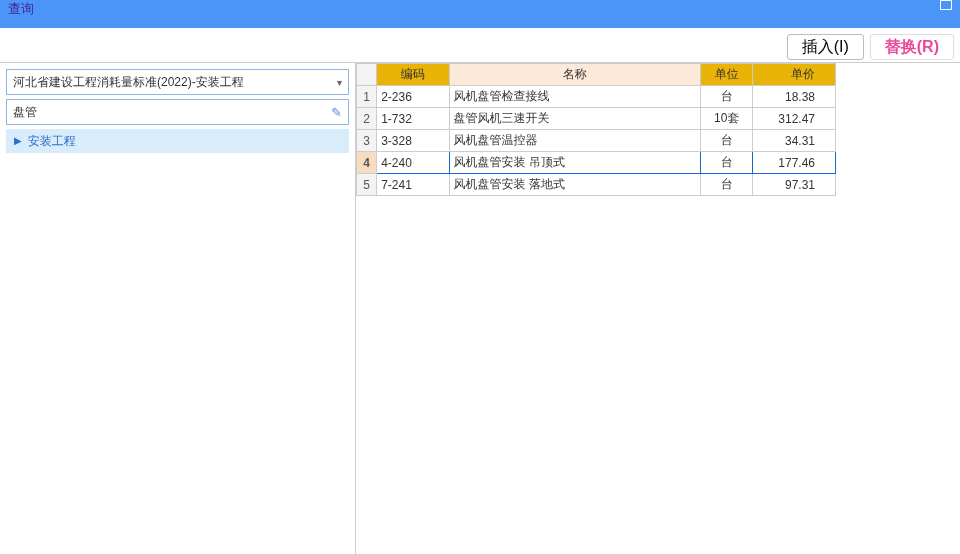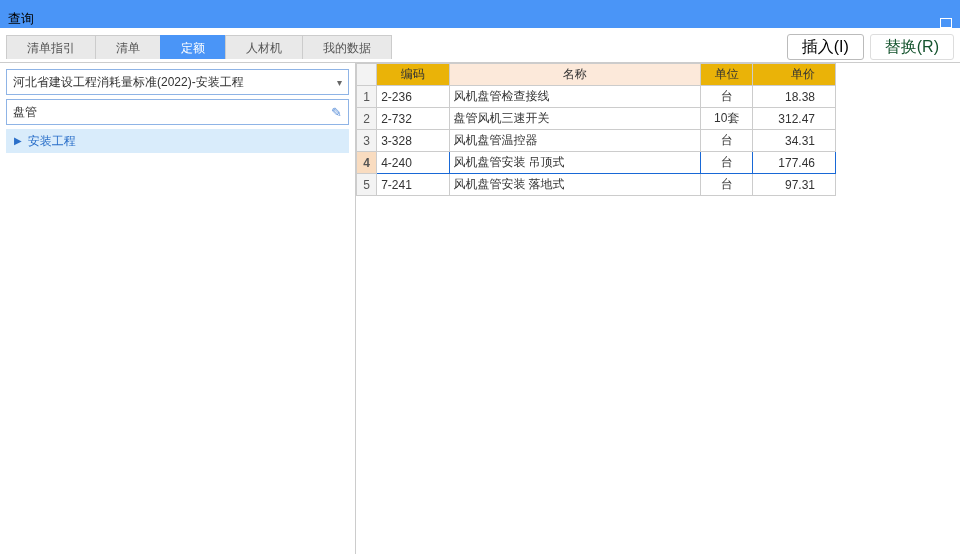--- a/index.html
+++ b/index.html
@@ -1,29 +1,29 @@
 <!DOCTYPE html>
 <html><head>
 <meta charset="utf-8">
 <style>
 * { box-sizing: border-box; margin: 0; padding: 0; }
 body { font-family: "Microsoft YaHei", Arial, sans-serif; font-size: 12px; color: #333; width: 960px; height: 554px; overflow: hidden; background: #fff; }
 
-.titlebar { background: #4a95f7; height: 28px; display: flex; align-items: flex-end; padding: 0 8px; color: #000000; font-size: 13px; }
+.titlebar { background: #4a95f7; height: 28px; display: flex; align-items: flex-start; padding: 0 8px; color: #4c1d95; font-size: 13px; }
 .titlebar .spacer { flex: 1; }
 .titlebar .win-icon { width: 12px; height: 10px; border: 1px solid #fff; display: inline-block; }
 
 .toolbar-row { height: 34px; display: flex; align-items: center; padding: 4px 6px 0 6px; gap: 0; }
 .tabbar { display: flex; }
 .tab { height: 24px; line-height: 24px; padding: 0 20px; background: #e9e9e9; color: #555; border: 1px solid #ccc; border-bottom: none; cursor: pointer; font-size: 12px; }
 .tab + .tab { margin-left: -1px; }
 .tab.active { background: #4a95f7; color: #fff; border-color: #4a95f7; }
 .toolbar-row .spacer { flex: 1; }
 .btn { height: 26px; line-height: 24px; padding: 0 14px; border: 1px solid #bbb; background: #fff; border-radius: 3px; cursor: pointer; font-size: 16px; margin-left: 6px; }
-.btn.disabled { color: #14532d; border-color: #ddd; cursor: default; }
+.btn.disabled { color: #ec4899; border-color: #ddd; cursor: default; font-weight: bold; }
 
 .content { display: flex; height: calc(554px - 28px - 34px); border-top: 1px solid #ccc; justify-content: flex-end; }
 
 .left { width: 356px; border-right: 1px solid #ccc; padding: 6px; display: flex; flex-direction: column; gap: 4px; }
 .combo { height: 26px; border: 1px solid #8fb4e6; display: flex; align-items: center; padding: 0 6px; cursor: pointer; }
 .combo .txt { flex: 1; overflow: hidden; white-space: nowrap; }
 .combo .arrow { font-size: 10px; color: #666; }
 .searchbox { height: 26px; border: 1px solid #8fb4e6; display: flex; align-items: center; padding: 0 6px; }
 .searchbox .val { flex: 1; }
 .searchbox .icon { color: #5a8fd8; font-size: 13px; cursor: pointer; }
@@ -31,44 +31,37 @@
 .tree-item { height: 24px; line-height: 24px; padding: 0 8px; background: #d9ecfb; color: #2a6fc9; cursor: pointer; display: flex; align-items: center; gap: 6px; }
 .tree-item .marker { color: #2a6fc9; font-size: 10px; }
 
 .right { flex: 1; overflow: auto; }
 table { border-collapse: collapse; width: 480px; }
 th, td { border: 1px solid #ccc; padding: 0 4px; height: 22px; font-weight: normal; font-size: 12px; }
 th { background: #eab308; text-align: center; }
 th.name { background: #fce9da; }
 .rownum { width: 20px; text-align: center; background: #f3f3f3; color: #555; }
 .col-code { width: 72px; }
-.col-name { width: 250px; font-family: Liberation Serif, serif; }
+.col-name { width: 250px; }
 .col-unit { width: 52px; text-align: center; }
 .col-price { width: 82px; text-align: right; padding-right: 20px; }
 tr.sel .rownum { background: #f9dcc0; font-weight: bold; }
 tr.sel td:not(.rownum) { border: 1.5px solid #1868d6; }
 .corner { width: 20px; background: #f3f3f3; }
 </style>
 </head>
 <body>
 
 <div class="titlebar">
   <span>查询</span>
   <span class="spacer"></span>
   <span class="win-icon"></span>
 </div>
 
 <div class="toolbar-row">
-  <div class="tabbar" id="tabbar">
-      <div class="tab">清单指引</div>
-      <div class="tab">清单</div>
-      <div class="tab active">定额</div>
-      <div class="tab">人材机</div>
-      <div class="tab">我的数据</div>
-    </div>
   <span class="spacer"></span>
   <button class="btn">插入(I)</button>
   <button class="btn disabled">替换(R)</button>
 </div>
 
 <div class="content">
   <div class="left">
     <div class="combo">
       <span class="txt">河北省建设工程消耗量标准(2022)-安装工程</span>
       <span class="arrow">▾</span>
@@ -99,21 +92,21 @@
       <tbody id="tbody">
           <tr>
             <td class="rownum">1</td>
             <td class="col-code">2-236</td>
             <td class="col-name">风机盘管检查接线</td>
             <td class="col-unit">台</td>
             <td class="col-price">18.38</td>
           </tr>
           <tr>
             <td class="rownum">2</td>
-            <td class="col-code">2-732</td>
+            <td class="col-code">1-732</td>
             <td class="col-name">盘管风机三速开关</td>
             <td class="col-unit">10套</td>
             <td class="col-price">312.47</td>
           </tr>
           <tr>
             <td class="rownum">3</td>
             <td class="col-code">3-328</td>
             <td class="col-name">风机盘管温控器</td>
             <td class="col-unit">台</td>
             <td class="col-price">34.31</td>

